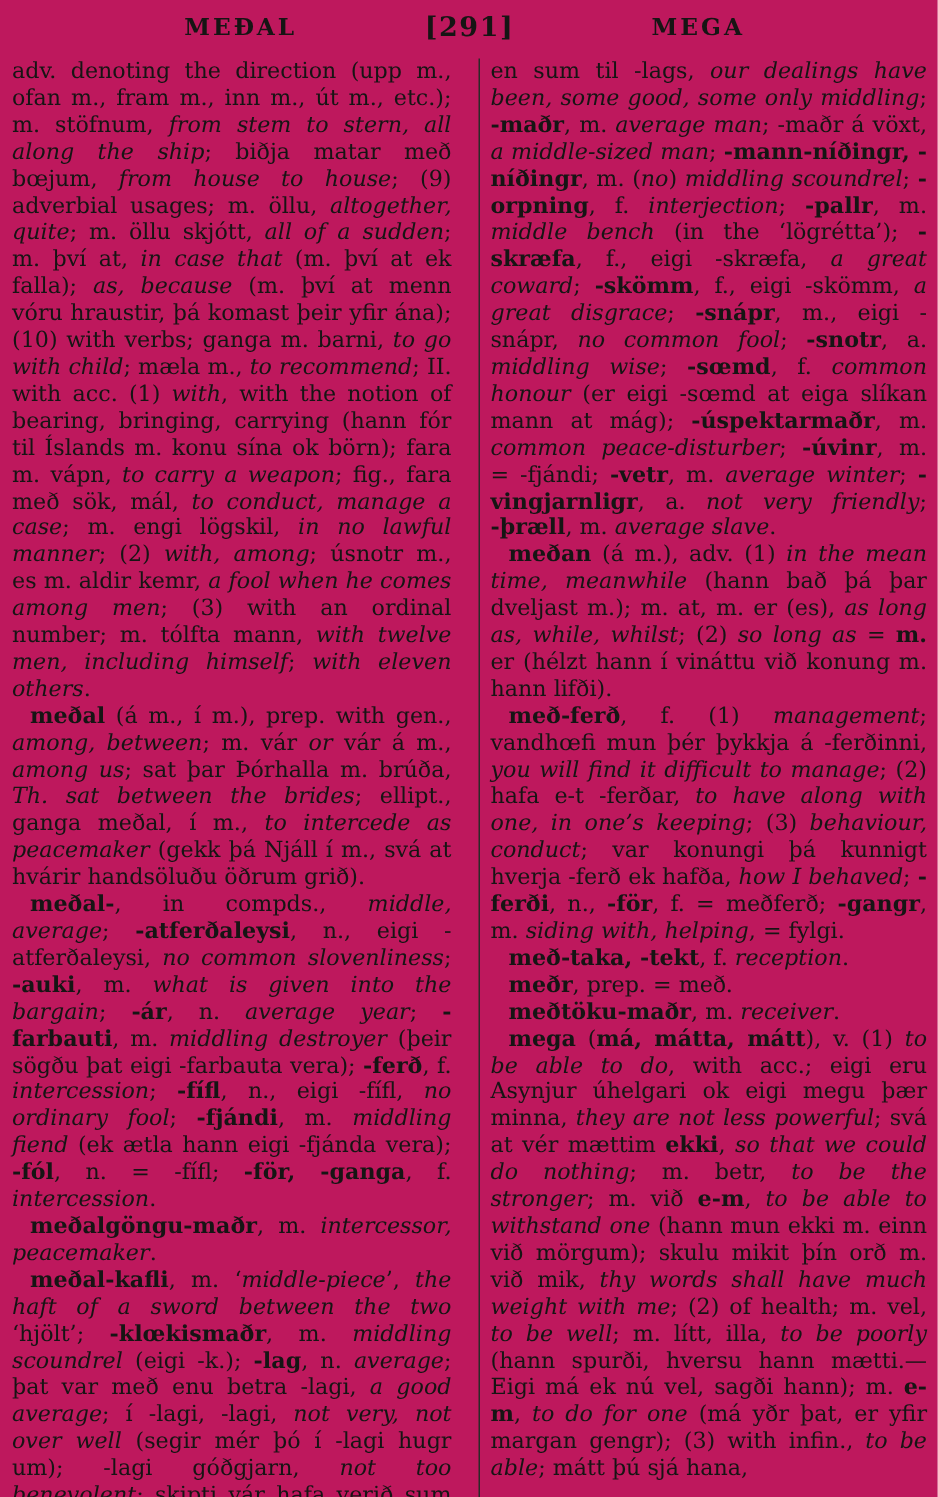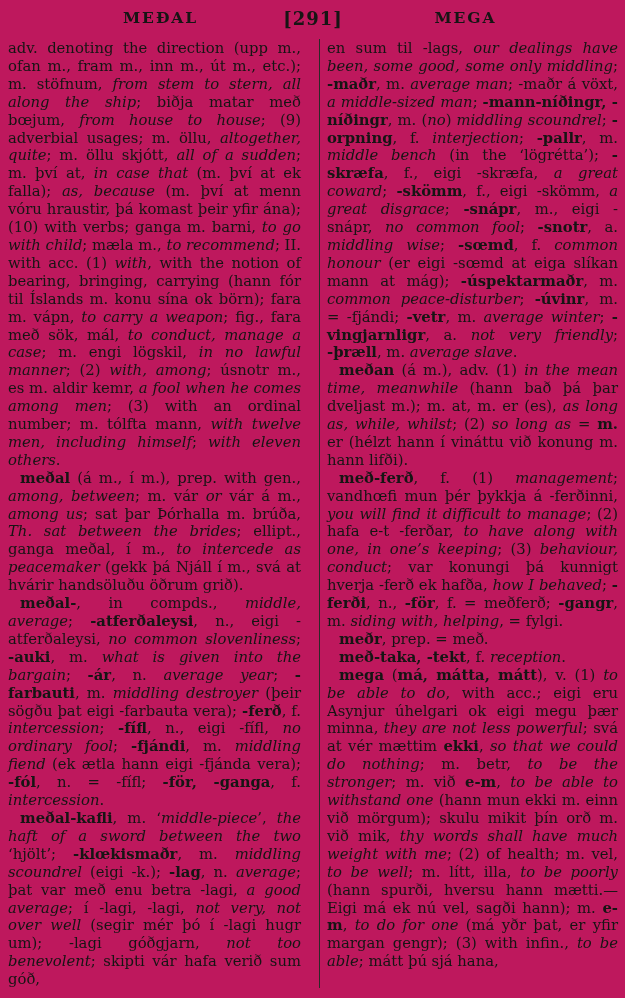--- a/index.html
+++ b/index.html
@@ -24,24 +24,26 @@
   <div class="header">
     <span class="guide">MEÐAL</span>
     <span class="pagenum">[291]</span>
     <span class="guide">MEGA</span>
   </div>
   <div class="columns">
     <div class="col left" id="col-left">
         <p class="entry"><span>adv. denoting the direction (upp m., ofan m., fram m., inn m., út m., etc.); m. stöfnum, </span><span class="i">from stem to stern, all along the ship</span><span>; biðja matar með bœjum, </span><span class="i">from house to house</span><span>; (9) adverbial usages; m. öllu, </span><span class="i">altogether, quite</span><span>; m. öllu skjótt, </span><span class="i">all of a sudden</span><span>; m. því at, </span><span class="i">in case that</span><span> (m. því at ek falla); </span><span class="i">as, because</span><span> (m. því at menn vóru hraustir, þá komast þeir yfir ána); (10) with verbs; ganga m. barni, </span><span class="i">to go with child</span><span>; mæla m., </span><span class="i">to recommend</span><span>; II. with acc. (1) </span><span class="i">with</span><span>, with the notion of bearing, bringing, carrying (hann fór til Íslands m. konu sína ok börn); fara m. vápn, </span><span class="i">to carry a weapon</span><span>; fig., fara með sök, mál, </span><span class="i">to conduct, manage a case</span><span>; m. engi lögskil, </span><span class="i">in no lawful manner</span><span>; (2) </span><span class="i">with, among</span><span>; úsnotr m., es m. aldir kemr, </span><span class="i">a fool when he comes among men</span><span>; (3) with an ordinal number; m. tólfta mann, </span><span class="i">with twelve men, including himself</span><span>; </span><span class="i">with eleven others</span><span>.</span></p>
         <p class="entry indent"><span class="b">meðal</span><span> (á m., í m.), prep. with gen., </span><span class="i">among, between</span><span>; m. vár </span><span class="i">or</span><span> vár á m., </span><span class="i">among us</span><span>; sat þar Þórhalla m. brúða, </span><span class="i">Th. sat between the brides</span><span>; ellipt., ganga meðal, í m., </span><span class="i">to intercede as peacemaker</span><span> (gekk þá Njáll í m., svá at hvárir handsöluðu öðrum grið).</span></p>
         <p class="entry indent"><span class="b">meðal-</span><span>, in compds., </span><span class="i">middle, average</span><span>; </span><span class="b">-atferðaleysi</span><span>, n., eigi -atferðaleysi, </span><span class="i">no common slovenliness</span><span>; </span><span class="b">-auki</span><span>, m. </span><span class="i">what is given into the bargain</span><span>; </span><span class="b">-ár</span><span>, n. </span><span class="i">average year</span><span>; </span><span class="b">-farbauti</span><span>, m. </span><span class="i">middling destroyer</span><span> (þeir sögðu þat eigi -farbauta vera); </span><span class="b">-ferð</span><span>, f. </span><span class="i">intercession</span><span>; </span><span class="b">-fífl</span><span>, n., eigi -fífl, </span><span class="i">no ordinary fool</span><span>; </span><span class="b">-fjándi</span><span>, m. </span><span class="i">middling fiend</span><span> (ek ætla hann eigi -fjánda vera); </span><span class="b">-fól</span><span>, n. = -fífl; </span><span class="b">-för, -ganga</span><span>, f. </span><span class="i">intercession</span><span>.</span></p>
+        <p class="entry indent"><span class="b">meðalgöngu-maðr</span><span>, m. </span><span class="i">intercessor, peacemaker</span><span>.</span></p>
         <p class="entry indent"><span class="b">meðal-kafli</span><span>, m. ‘</span><span class="i">middle-piece</span><span>’, </span><span class="i">the haft of a sword between the two</span><span> ‘hjölt’; </span><span class="b">-klœkismaðr</span><span>, m. </span><span class="i">middling scoundrel</span><span> (eigi -k.); </span><span class="b">-lag</span><span>, n. </span><span class="i">average</span><span>; þat var með enu betra -lagi, </span><span class="i">a good average</span><span>; í -lagi, -lagi, </span><span class="i">not very, not over well</span><span> (segir mér þó í -lagi hugr um); -lagi góðgjarn, </span><span class="i">not too benevolent</span><span>; skipti vár hafa verið sum góð,</span></p>
       </div>
     <div class="col right" id="col-right" style="border-left-color: rgb(43, 42, 40);">
         <p class="entry"><span>en sum til -lags, </span><span class="i">our dealings have been, some good, some only middling</span><span>; </span><span class="b">-maðr</span><span>, m. </span><span class="i">average man</span><span>; -maðr á vöxt, </span><span class="i">a middle-sized man</span><span>; </span><span class="b">-mann-níðingr, -níðingr</span><span>, m. (</span><span class="i">no</span><span>) </span><span class="i">middling scoundrel</span><span>; </span><span class="b">-orpning</span><span>, f. </span><span class="i">interjection</span><span>; </span><span class="b">-pallr</span><span>, m. </span><span class="i">middle bench</span><span> (in the ‘lögrétta’); </span><span class="b">-skræfa</span><span>, f., eigi -skræfa, </span><span class="i">a great coward</span><span>; </span><span class="b">-skömm</span><span>, f., eigi -skömm, </span><span class="i">a great disgrace</span><span>; </span><span class="b">-snápr</span><span>, m., eigi -snápr, </span><span class="i">no common fool</span><span>; </span><span class="b">-snotr</span><span>, a. </span><span class="i">middling wise</span><span>; </span><span class="b">-sœmd</span><span>, f. </span><span class="i">common honour</span><span> (er eigi -sœmd at eiga slíkan mann at mág); </span><span class="b">-úspektarmaðr</span><span>, m. </span><span class="i">common peace-disturber</span><span>; </span><span class="b">-úvinr</span><span>, m. = -fjándi; </span><span class="b">-vetr</span><span>, m. </span><span class="i">average winter</span><span>; </span><span class="b">-vingjarnligr</span><span>, a. </span><span class="i">not very friendly</span><span>; </span><span class="b">-þræll</span><span>, m. </span><span class="i">average slave</span><span>.</span></p>
         <p class="entry indent"><span class="b">meðan</span><span> (á m.), adv. (1) </span><span class="i">in the mean time, meanwhile</span><span> (hann bað þá þar dveljast m.); m. at, m. er (es), </span><span class="i">as long as, while, whilst</span><span>; (2) </span><span class="i">so long as</span><span> = </span><span class="b">m.</span><span> er (hélzt hann í vináttu við konung m. hann lifði).</span></p>
         <p class="entry indent"><span class="b">með-ferð</span><span>, f. (1) </span><span class="i">management</span><span>; vandhœfi mun þér þykkja á -ferðinni, </span><span class="i">you will find it difficult to manage</span><span>; (2) hafa e-t -ferðar, </span><span class="i">to have along with one, in one’s keeping</span><span>; (3) </span><span class="i">behaviour, conduct</span><span>; var konungi þá kunnigt hverja -ferð ek hafða, </span><span class="i">how I behaved</span><span>; </span><span class="b">-ferði</span><span>, n., </span><span class="b">-för</span><span>, f. = meðferð; </span><span class="b">-gangr</span><span>, m. </span><span class="i">siding with, helping</span><span>, = fylgi.</span></p>
+        <p class="entry indent"><span class="b">með-taka, -tekt</span><span>, f. </span><span class="i">reception</span><span>.</span></p>
         <p class="entry indent"><span class="b">meðr</span><span>, prep. = með.</span></p>
-        <p class="entry indent"><span class="b">með-taka, -tekt</span><span>, f. </span><span class="i">reception</span><span>.</span></p>
+        <p class="entry indent"><span class="b">meðtöku-maðr</span><span>, m. </span><span class="i">receiver</span><span>.</span></p>
         <p class="entry indent"><span class="b">mega</span><span> (</span><span class="b">má, mátta, mátt</span><span>), v. (1) </span><span class="i">to be able to do</span><span>, with acc.; eigi eru Asynjur úhelgari ok eigi megu þær minna, </span><span class="i">they are not less powerful</span><span>; svá at vér mættim </span><span class="b">ekki</span><span>, </span><span class="i">so that we could do nothing</span><span>; m. betr, </span><span class="i">to be the stronger</span><span>; m. við </span><span class="b">e-m</span><span>, </span><span class="i">to be able to withstand one</span><span> (hann mun ekki m. einn við mörgum); skulu mikit þín orð m. við mik, </span><span class="i">thy words shall have much weight with me</span><span>; (2) of health; m. vel, </span><span class="i">to be well</span><span>; m. lítt, illa, </span><span class="i">to be poorly</span><span> (hann spurði, hversu hann mætti.—Eigi má ek nú vel, sagði hann); m. </span><span class="b">e-m</span><span>, </span><span class="i">to do for one</span><span> (má yðr þat, er yfir margan gengr); (3) with infin., </span><span class="i">to be able</span><span>; mátt þú sjá hana,</span></p>
       </div>
   </div>
 </div>
 
 </body></html>

